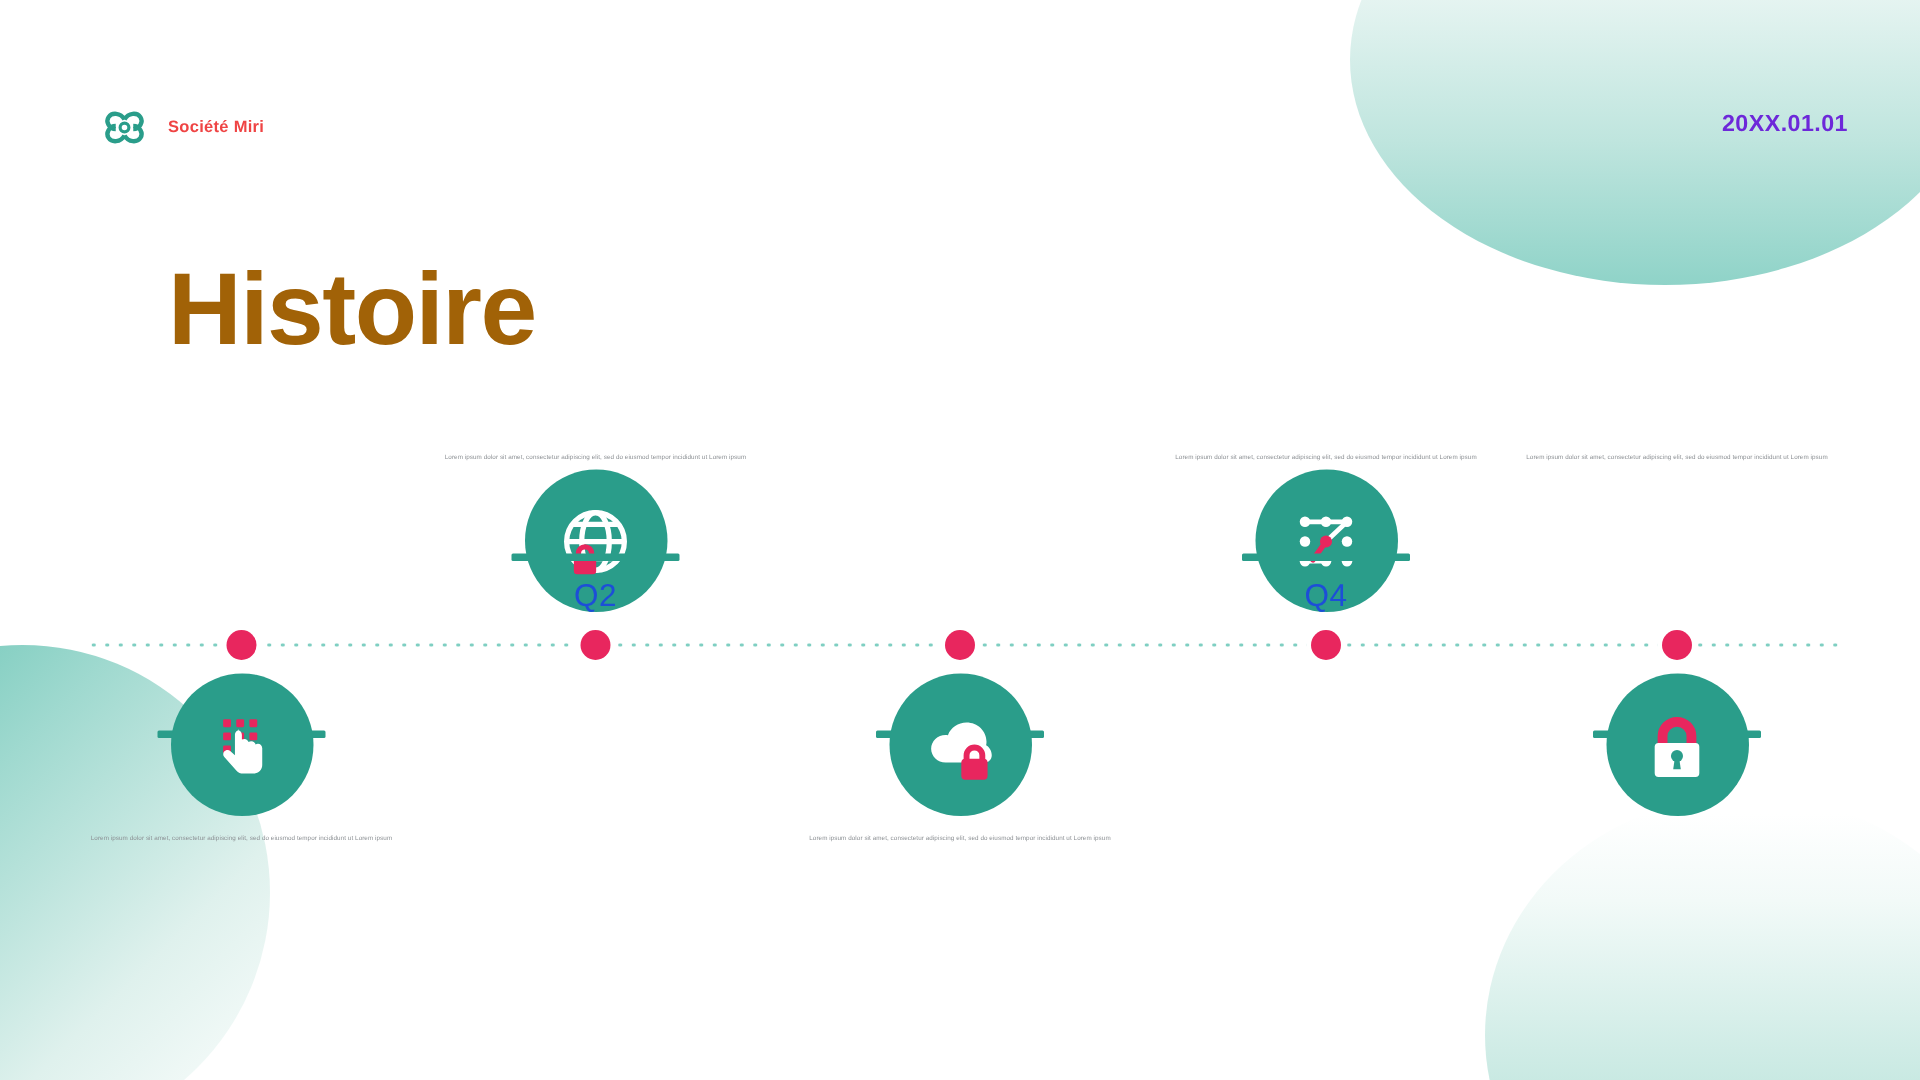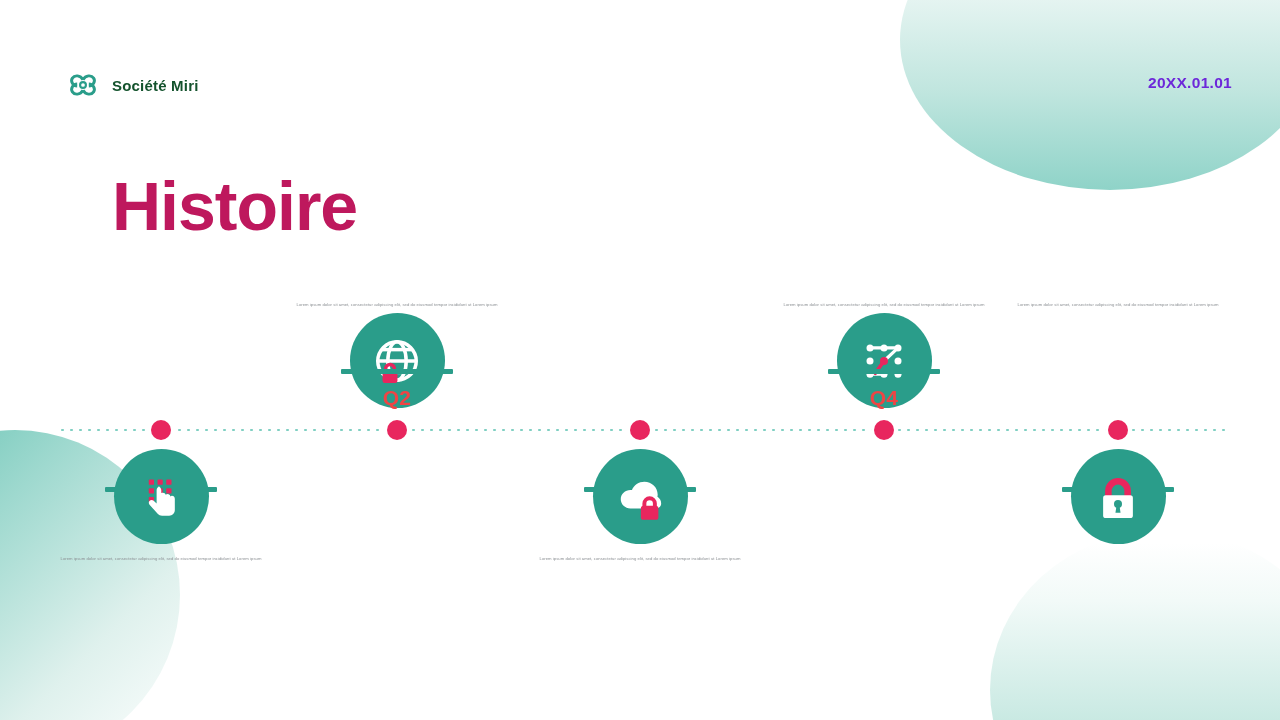--- a/index.html
+++ b/index.html
@@ -35,30 +35,30 @@
     background:linear-gradient(180deg,#ffffff 4%,#f2faf8 22%,#c6e8e1 62%,#7fcdc0 100%);
   }
 
   
   .brand{
     position:absolute;left:66px;top:68px;
     display:flex;align-items:center;gap:12px;
   }
   .brand-mark{width:34px;height:34px;display:block;}
   .brand-name{
-    color:#14532d;font-size:15px;font-weight:bold;letter-spacing:.2px;
+    color:#ef4444;font-size:11px;font-weight:bold;letter-spacing:.2px;
     white-space:nowrap;
   }
   .date{
     position:absolute;right:48px;top:74px;
     color:#6d28d9;font-size:15.5px;font-weight:bold;letter-spacing:.3px;
   }
   .page-title{
     position:absolute;left:112px;top:126px;
-    font-size:68px;line-height:1;font-weight:bold;color:#be185d;
+    font-size:68px;line-height:1;font-weight:bold;color:#a16207;
     letter-spacing:-1px;
   }
 
   
   .axis{
     position:absolute;left:58px;top:429px;width:1172px;height:2px;
     background-image:radial-gradient(circle, #7fcfc2 0 1.3px, transparent 1.6px);
     background-size:9px 3px;background-repeat:repeat-x;
     background-position:0 center;
   }
@@ -76,21 +76,21 @@
     display:flex;align-items:center;justify-content:center;
   }
   .bubble svg{width:56px;height:56px;display:block;}
 
   .bar{
     position:absolute;width:112px;height:5px;border-radius:1px;
     background:#2a9d8a;left:50%;margin-left:-56px;
   }
   .qlabel{
     position:absolute;left:0;width:240px;text-align:center;
-    color:#ef4444;font-size:21px;font-weight:bold;letter-spacing:.3px;
+    color:#1d4ed8;font-size:21px;font-weight:normal;letter-spacing:.3px;
   }
   .caption{
     position:absolute;left:0;width:240px;text-align:center;
     color:#8b8f93;font-size:4.2px;line-height:1.5;letter-spacing:.05px;
     transform:scale(1);
   }
 
   
   .up .bubble{top:313px;}
   .up .caption{top:302px;}

